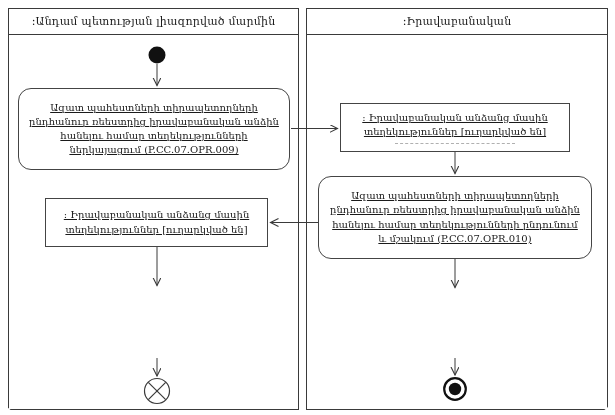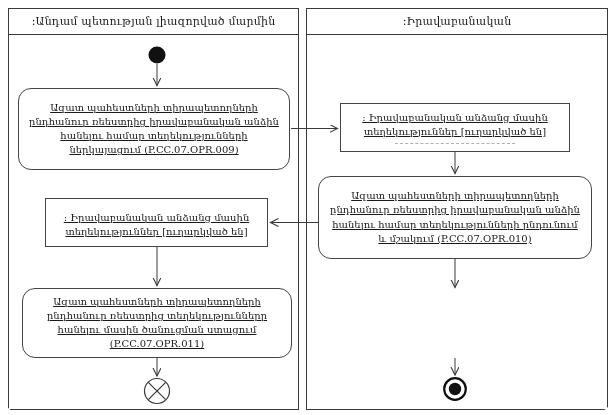--- a/index.html
+++ b/index.html
@@ -48,21 +48,20 @@
     z-index: 2;
     text-decoration: underline;
   }
   .action {
     border: 1px solid #444444;
     border-radius: 13px;
   }
   .object {
     border: 1.5px solid #444444;
     border-radius: 0;
-    justify-content: flex-end;
   }
   #node-action-009 { left: 18px;  top: 88px;  width: 272px; height: 82px; }
   #node-object-right { left: 340px; top: 103px; width: 230px; height: 49px; }
   #node-action-010 { left: 318px; top: 176px; width: 274px; height: 83px; }
   #node-object-left { left: 45px;  top: 198px; width: 223px; height: 49px; }
   #node-action-011 { left: 22px;  top: 288px; width: 270px; height: 70px; }
   #node-action-012 { left: 318px; top: 290px; width: 279px; height: 68px; }
   .state-divider {
     width: 58%;
     border-top: 1px dashed #b0b0b0;
@@ -104,23 +103,20 @@
   </div>
 
   <div class="node action" id="node-action-010">
     <span>Ազատ պահեստների տիրապետողների ընդհանուր ռեեստրից իրավաբանական անձին հանելու համար տեղեկությունների ընդունում և մշակում (P.CC.07.OPR.010)</span>
   </div>
 
   <div class="node object" id="node-object-left">
     <span>: Իրավաբանական անձանց մասին տեղեկություններ [ուղարկված են]</span>
   </div>
 
-  <div class="node action" id="node-action-011">
-    <span>Ազատ պահեստների տիրապետողների ընդհանուր ռեեստրից տեղեկությունները հանելու մասին ծանուցման ստացում (P.CC.07.OPR.011)</span>
-  </div>
 
 
   <svg id="edge-layer" viewBox="0 0 615 415" xmlns="http://www.w3.org/2000/svg">
     <defs>
       <marker id="arrow" markerWidth="12" markerHeight="12" refX="8" refY="4" orient="auto" markerUnits="userSpaceOnUse">
         <path d="M0,0 L8,4 L0,8" fill="none" stroke="#3a3a3a" stroke-width="1.1"></path>
       </marker>
     </defs>
 
     <g>

